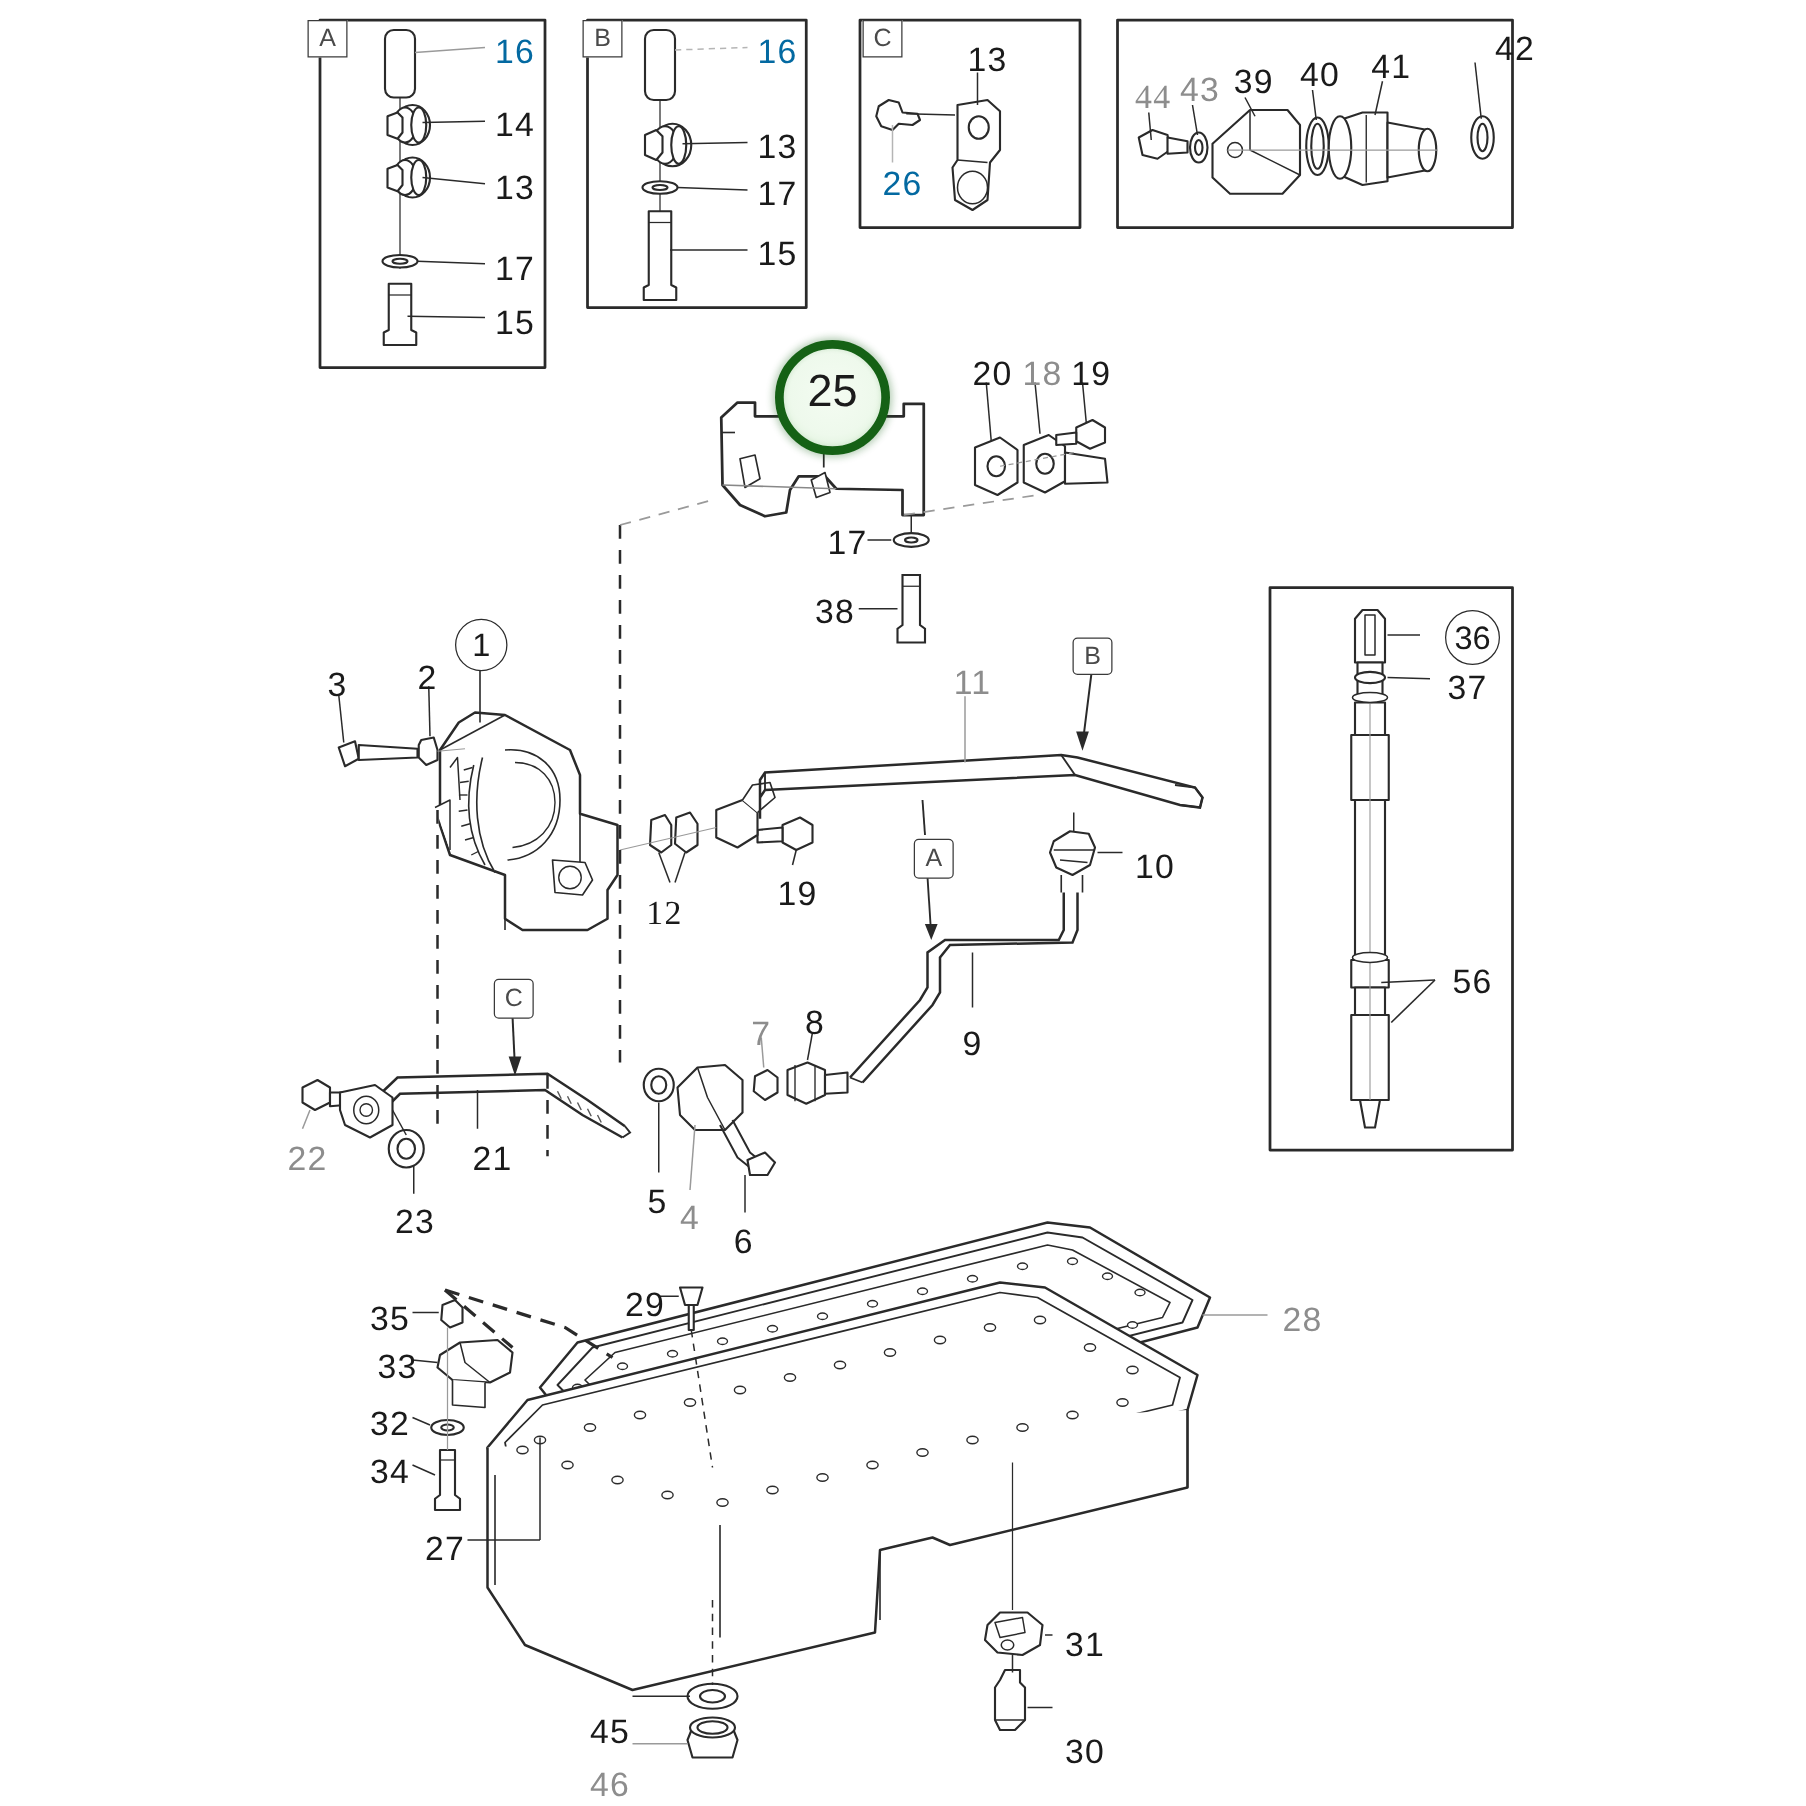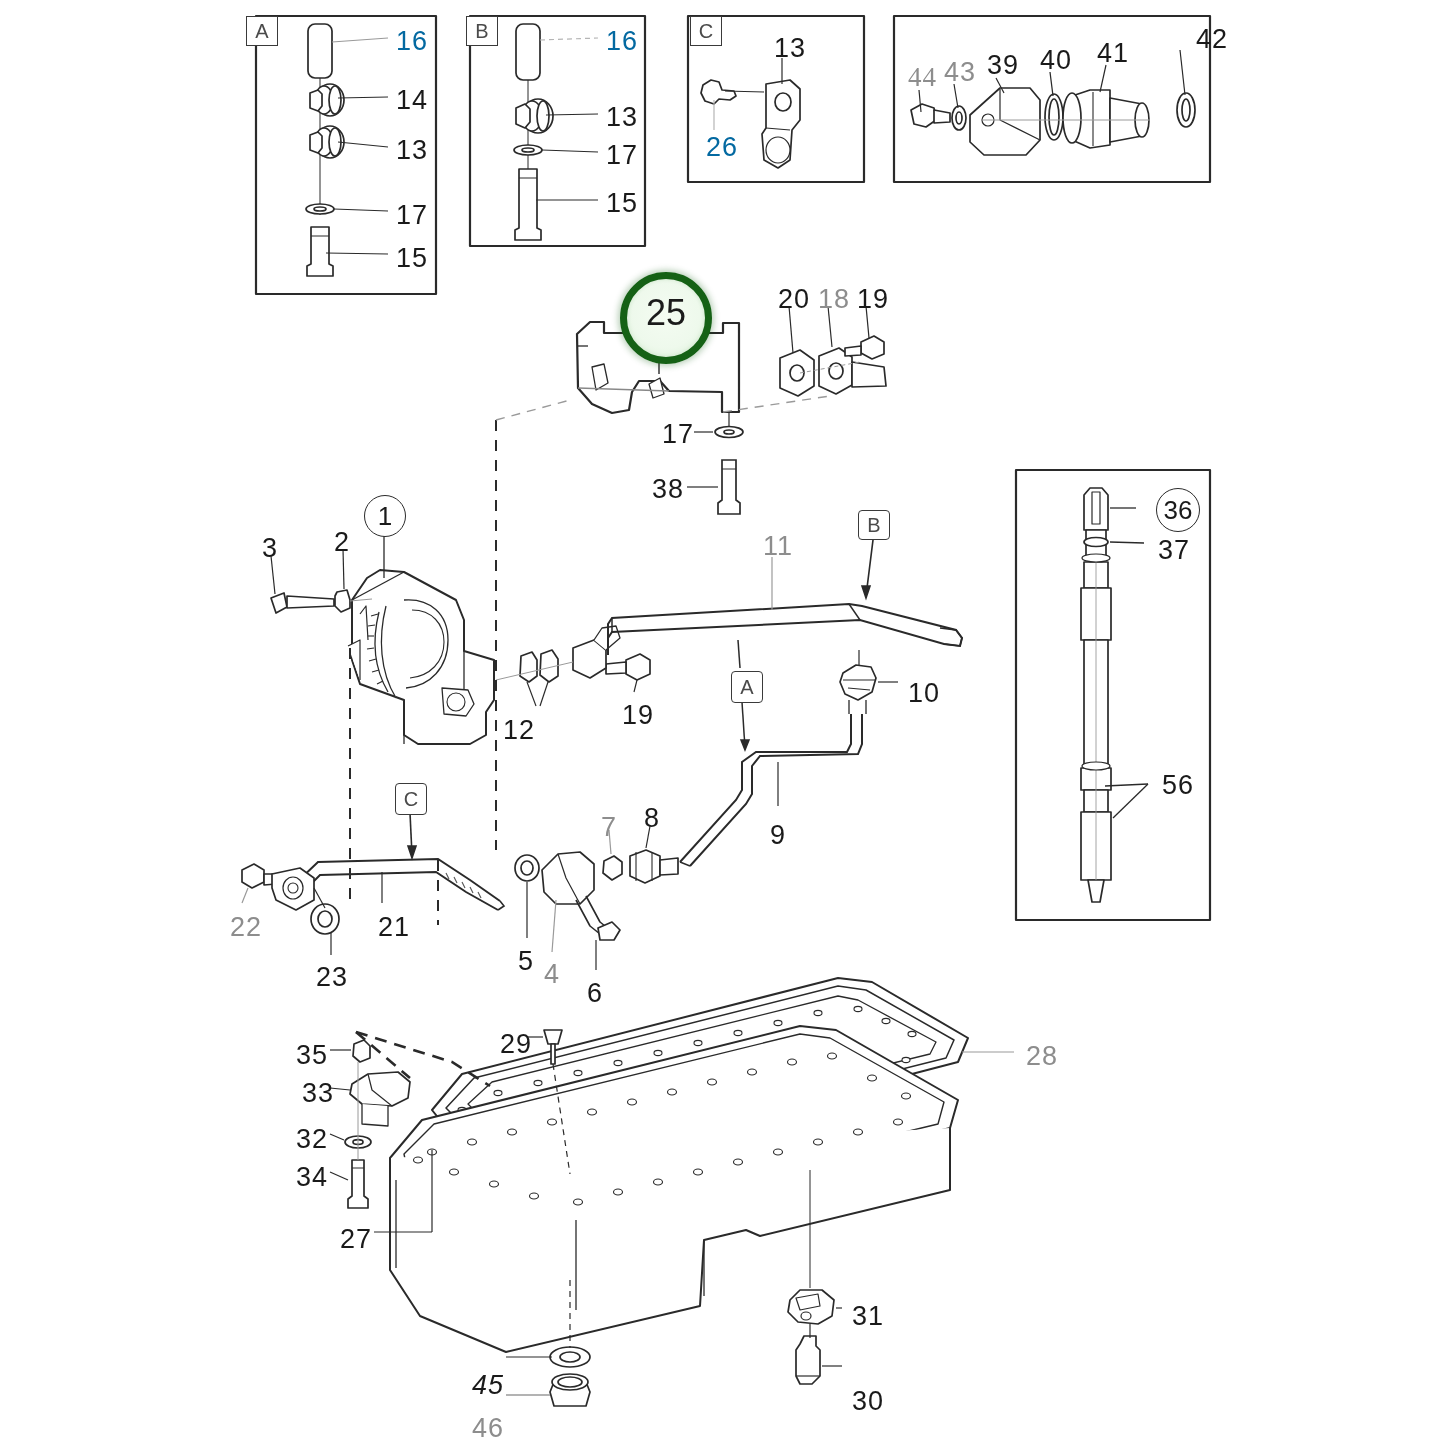--- a/index.html
+++ b/index.html
@@ -573,21 +573,21 @@
   <div class="lbl" style="left:1168px;top:24px;margin-left:28px;">42</div>
 
   <div class="lbl" style="left:778px;top:284px;">20</div>
   <div class="lbl mid" style="left:818px;top:284px;">18</div>
   <div class="lbl" style="left:857px;top:284px;">19</div>
   <div class="lbl" style="left:662px;top:419px;">17</div>
   <div class="lbl" style="left:652px;top:474px;">38</div>
   <div class="lbl" style="left:262px;top:533px;">3</div>
   <div class="lbl" style="left:334px;top:527px;">2</div>
   <div class="lbl mid" style="left:763px;top:531px;">11</div>
-  <div class="lbl" style="left:503px;top:715px;">12</div>
+  <div class="lbl" style="left:517px;top:715px;font-family:Liberation Serif, serif;">12</div>
   <div class="lbl" style="left:622px;top:700px;">19</div>
   <div class="lbl" style="left:908px;top:678px;">10</div>
   <div class="lbl" style="left:770px;top:820px;">9</div>
   <div class="lbl mid" style="left:601px;top:812px;">7</div>
   <div class="lbl" style="left:644px;top:803px;">8</div>
   <div class="lbl mid" style="left:230px;top:912px;">22</div>
   <div class="lbl" style="left:316px;top:962px;">23</div>
   <div class="lbl" style="left:378px;top:912px;">21</div>
   <div class="lbl" style="left:518px;top:946px;">5</div>
   <div class="lbl mid" style="left:544px;top:959px;">4</div>
@@ -598,16 +598,16 @@
 
   <div class="lbl" style="left:296px;top:1040px;">35</div>
   <div class="lbl" style="left:302px;top:1078px;">33</div>
   <div class="lbl" style="left:296px;top:1124px;">32</div>
   <div class="lbl" style="left:296px;top:1162px;">34</div>
   <div class="lbl" style="left:500px;top:1029px;">29</div>
   <div class="lbl mid" style="left:1026px;top:1041px;">28</div>
   <div class="lbl" style="left:340px;top:1224px;">27</div>
   <div class="lbl" style="left:852px;top:1301px;">31</div>
   <div class="lbl" style="left:852px;top:1386px;">30</div>
-  <div class="lbl" style="left:472px;top:1370px;font-style:italic;">45</div>
+  <div class="lbl" style="left:472px;top:1370px;">45</div>
   <div class="lbl mid" style="left:472px;top:1413px;">46</div>
 
 </div>
 
 </body></html>

